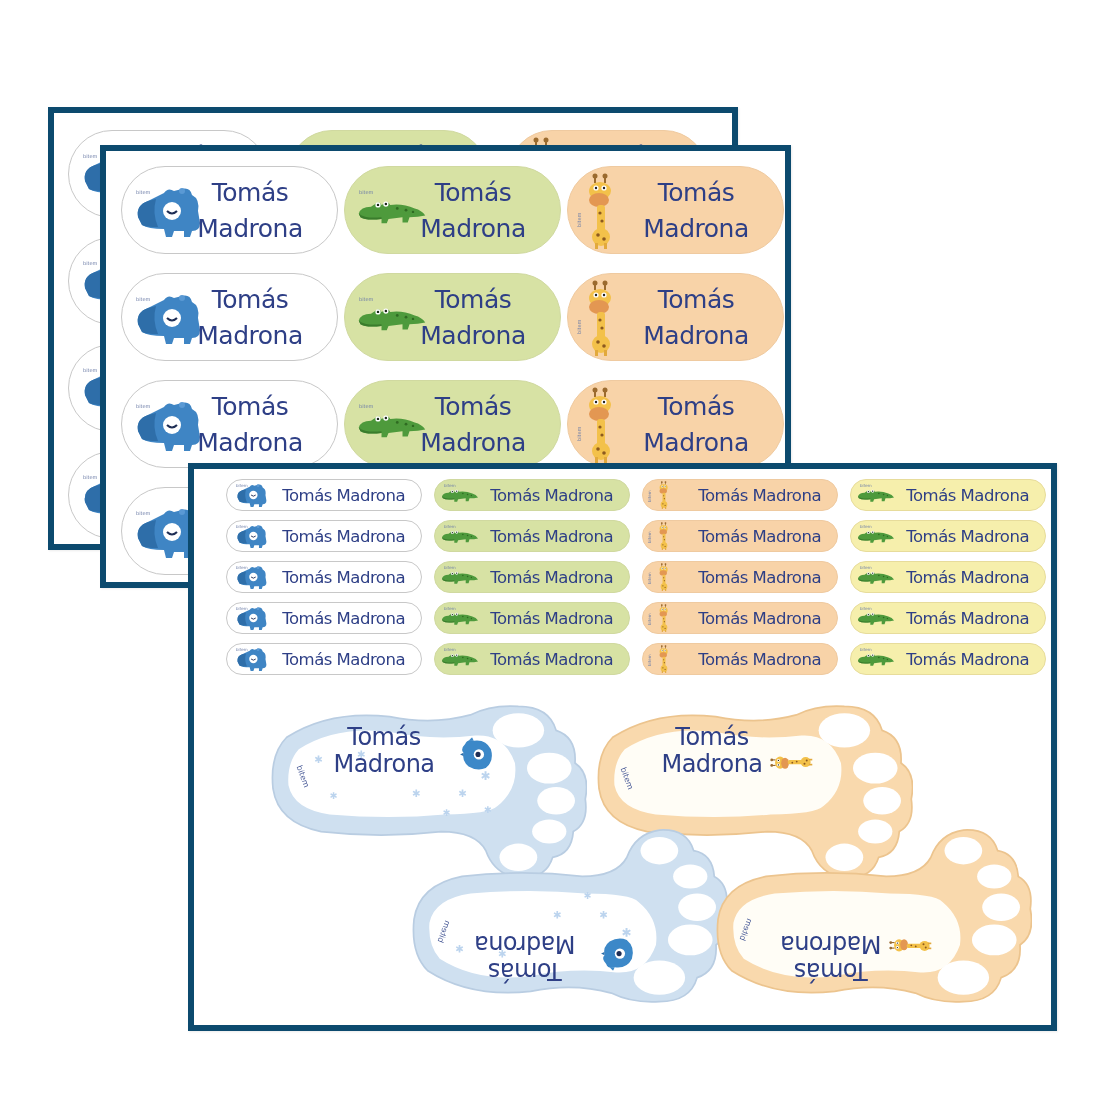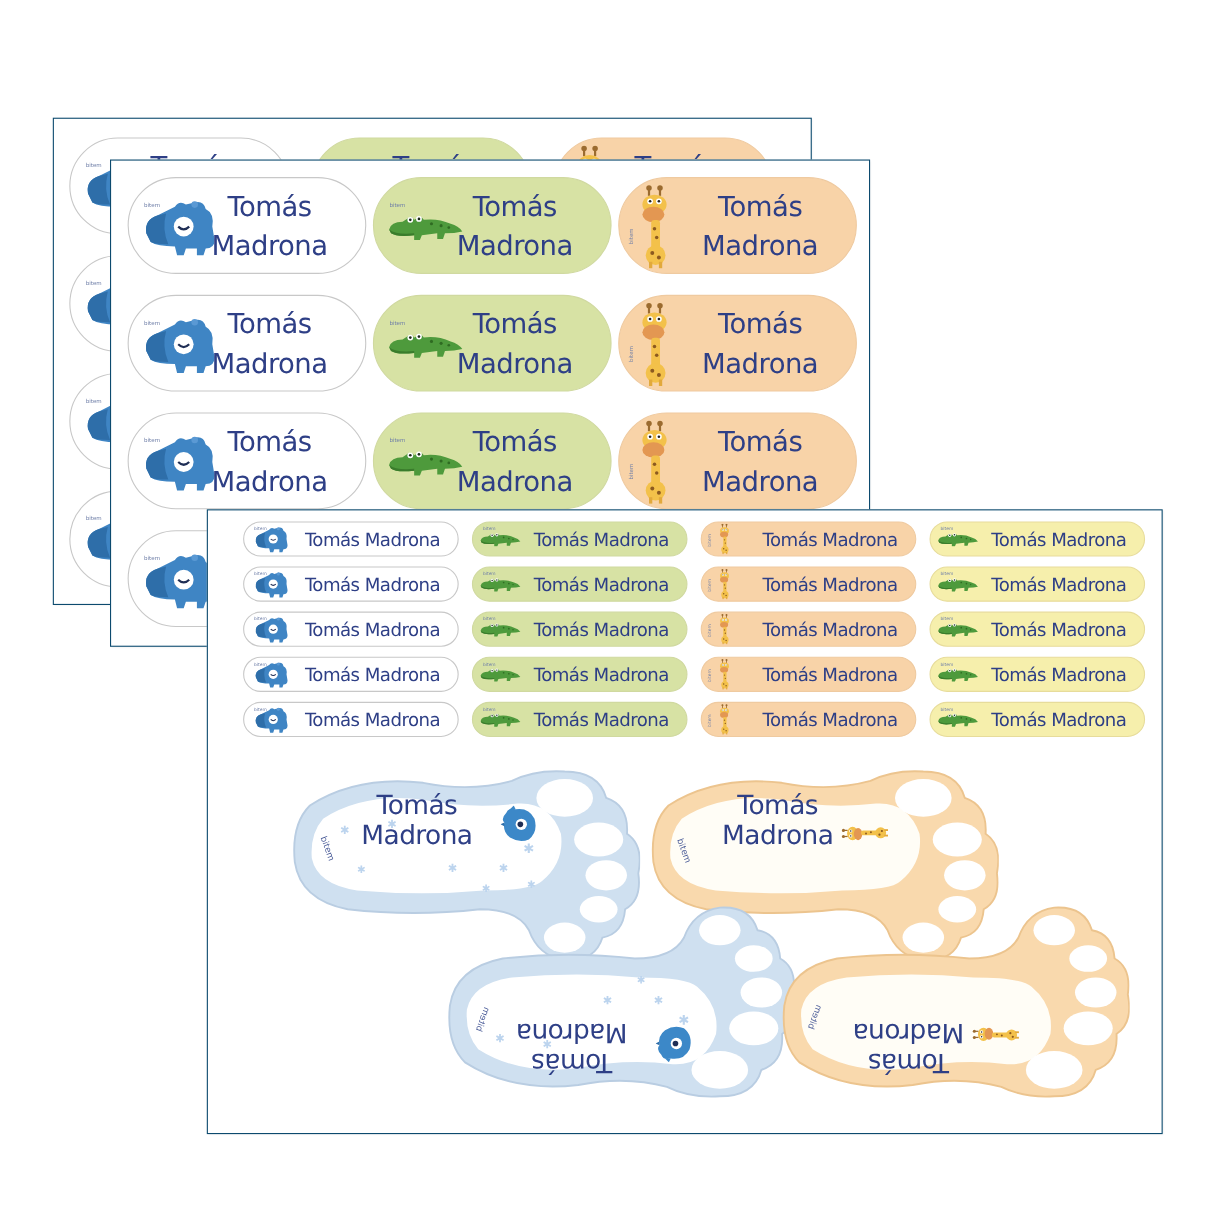--- a/index.html
+++ b/index.html
@@ -1,21 +1,21 @@
 <!DOCTYPE html>
 <html><head>
 <meta charset="utf-8">
 <style>
   * { box-sizing: border-box; margin: 0; padding: 0; }
   html, body { width: 1100px; height: 1100px; background: #ffffff; overflow: hidden; }
   body { position: relative; font-family: "DejaVu Sans", sans-serif; }
 
   .sheet {
     position: absolute; background: #ffffff;
-    border: 1px solid #0c4a6e;
+    border: 6px solid #0c4a6e;
     box-shadow: 1px 1px 2px rgba(0,0,0,0.08);
     overflow: hidden;
   }
   #sheet-back   { left: 48px;  top: 107px; width: 690px; height: 443px; }
   #sheet-middle { left: 100px; top: 145px; width: 691px; height: 443px; }
   #sheet-front  { left: 188px; top: 463px; width: 869px; height: 568px; padding-left: 30px; }
 
   
   .label {
     position: absolute; border-radius: 44px;

